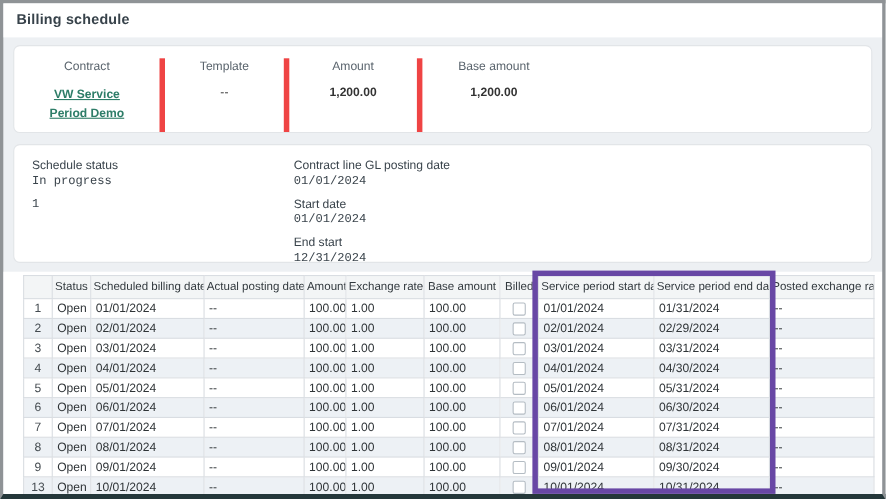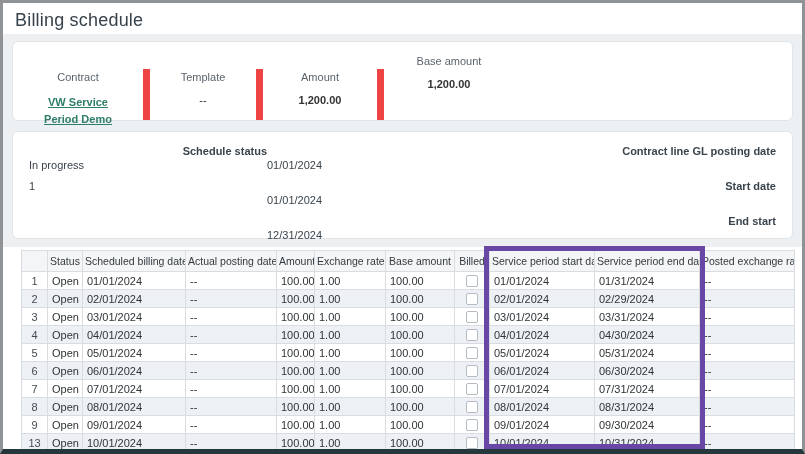--- a/index.html
+++ b/index.html
@@ -18,22 +18,22 @@
     overflow: hidden;
     font-size: 11px;
     color: #2f3437;
   }
   .titlebar {
     background: #ffffff;
     height: 31px;
     padding: 7px 12px 0 12px;
   }
   .page-title {
-    font-size: 18px;
-    font-weight: 400;
+    font-size: 13px;
+    font-weight: 700;
     color: #37424a;
     letter-spacing: 0.2px;
   }
   .content { padding: 7px 0 0 0; }
   .card {
     background: #ffffff;
     border: 1px solid #e2e5e8;
     border-radius: 6px;
     margin: 0 9px;
   }
@@ -45,21 +45,21 @@
     margin-bottom: 10px;
   }
   .summary-cell {
     text-align: center;
     padding-top: 2px;
   }
   .summary-cell.c0 { width: 137px; }
   .summary-cell.c1 { width: 113px; }
   .summary-cell.c2 { width: 121px; }
   .summary-cell.c3 { width: 130px; }
-  .summary-cell.sep { border-right: 7px solid #ef4444; margin-top: 16px; }
+  .summary-cell.sep { border-right: 5px solid #ef4444; }
   .summary-cell .lbl { color: #5a646d; font-size: 11px; }
   .summary-cell .val { margin-top: 11px; font-weight: 700; color: #333; }
   .summary-cell .val.plain { font-weight: 400; }
   a.contract-link {
     color: var(--accent-green, #2e7d68);
     font-weight: 700;
     text-decoration: underline;
     display: inline-block;
     width: 92px;
     line-height: 1.55;
@@ -68,22 +68,22 @@
   
   .details-card {
     display: flex;
     height: 108px;
     padding: 12px 16px 0 16px;
     margin-bottom: 8px;
   }
   .details-col.left  { width: 238px; }
   .details-col.right { flex: 1; }
   .field { margin-bottom: 7px; }
-  .field .flbl { font-weight: 700; color: #3a444c; line-height: 14px; text-align: right; }
-  .field .fval { color: #3a444c; line-height: 14px; }
+  .field .flbl { font-weight: 400; color: #3a444c; line-height: 14px; }
+  .field .fval { color: #3a444c; line-height: 14px; font-family: Liberation Mono, monospace; }
   
   .table-panel {
     background: #ffffff;
     padding: 3px 0 0 18px;
     min-height: 212px;
   }
   table.grid {
     table-layout: fixed;
     width: 773px;
     border-collapse: collapse;

